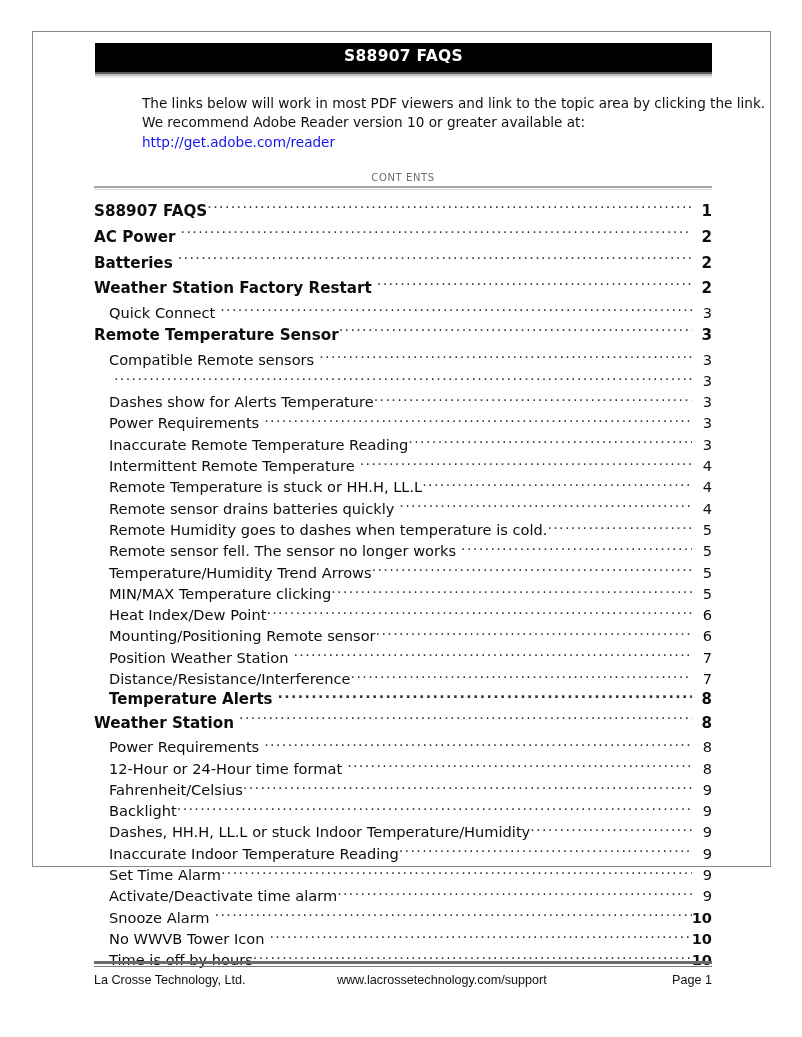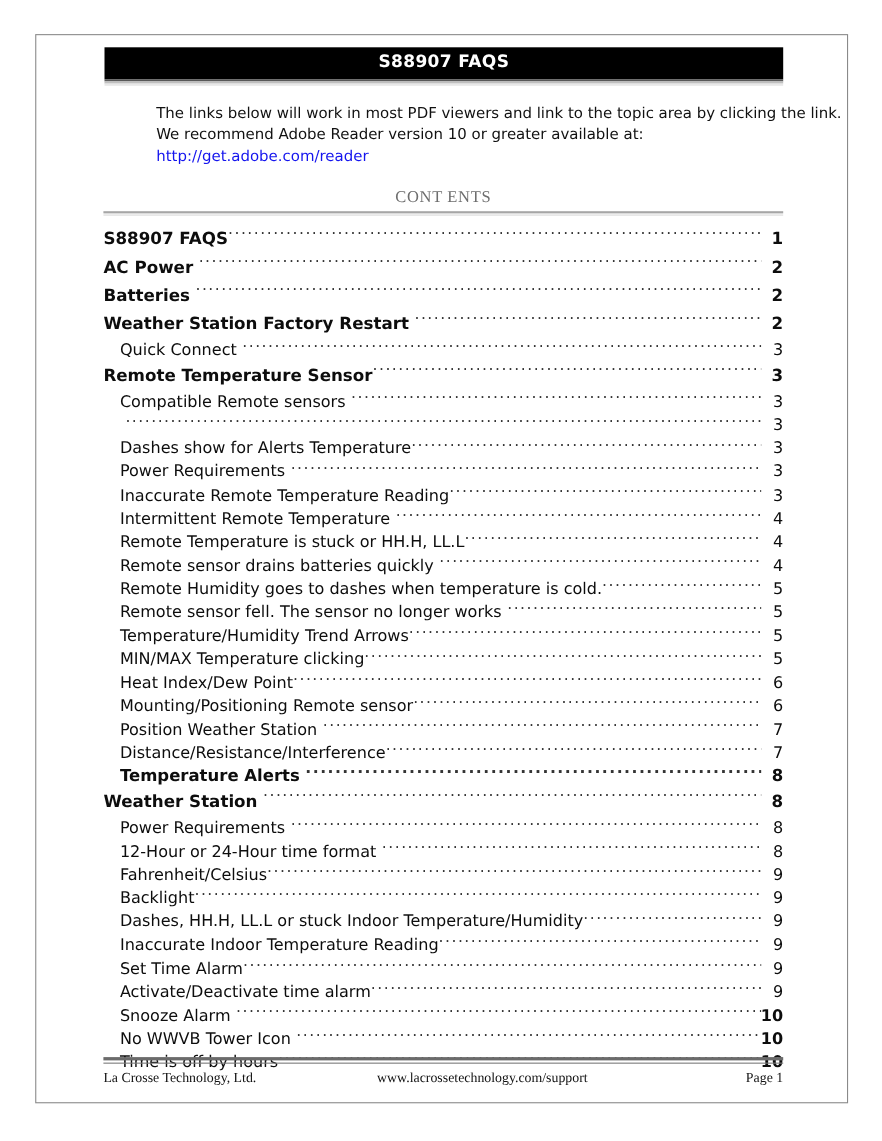--- a/index.html
+++ b/index.html
@@ -14,21 +14,21 @@
     position: relative;
     overflow: hidden;
   }
 
   
   .page-frame {
     position: absolute;
     left: 32px;
     top: 31px;
     width: 739px;
-    height: 972px;
+    height: 836px;
     border: 1px solid #8a8a8a;
     box-sizing: border-box;
     background: #ffffff;
   }
 
   .page-inner {
     position: absolute;
     left: 61px;   
     top: 11px;
     width: 618px; 
@@ -78,24 +78,23 @@
   .intro-link {
     color: #1414ee;
     text-decoration: none;
     cursor: pointer;
   }
 
   
   .contents-heading {
     margin-top: 20px;
     text-align: center;
-    font-size: 15px;
+    font-size: 10px;
     color: #6e6e6e;
     letter-spacing: 0.6px;
-    font-family: Liberation Serif, serif;
   }
   .contents-rule-wrap { margin-top: 3px; }
   .contents-rule-1 {
     height: 2px;
     background: #a6a6a6;
   }
   .contents-rule-2 {
     height: 1px;
     background: #d9d9d9;
     margin-top: 1px;
@@ -174,21 +173,21 @@
   }
   .footer-rule-2 {
     height: 1px;
     background: #7a7a7a;
     margin-top: 2px;
   }
   .footer-row {
     display: flex;
     align-items: baseline;
     margin-top: 6px;
-    font-family: Liberation Serif, serif;
+    font-family: Liberation Sans, sans-serif;
     font-size: 12.6px;
     color: #111111;
   }
   .footer-left { flex: 0 0 auto; }
   .footer-center {
     flex: 1 1 auto;
     text-align: center;
     padding-left: 6px;
     padding-right: 40px;
   }

